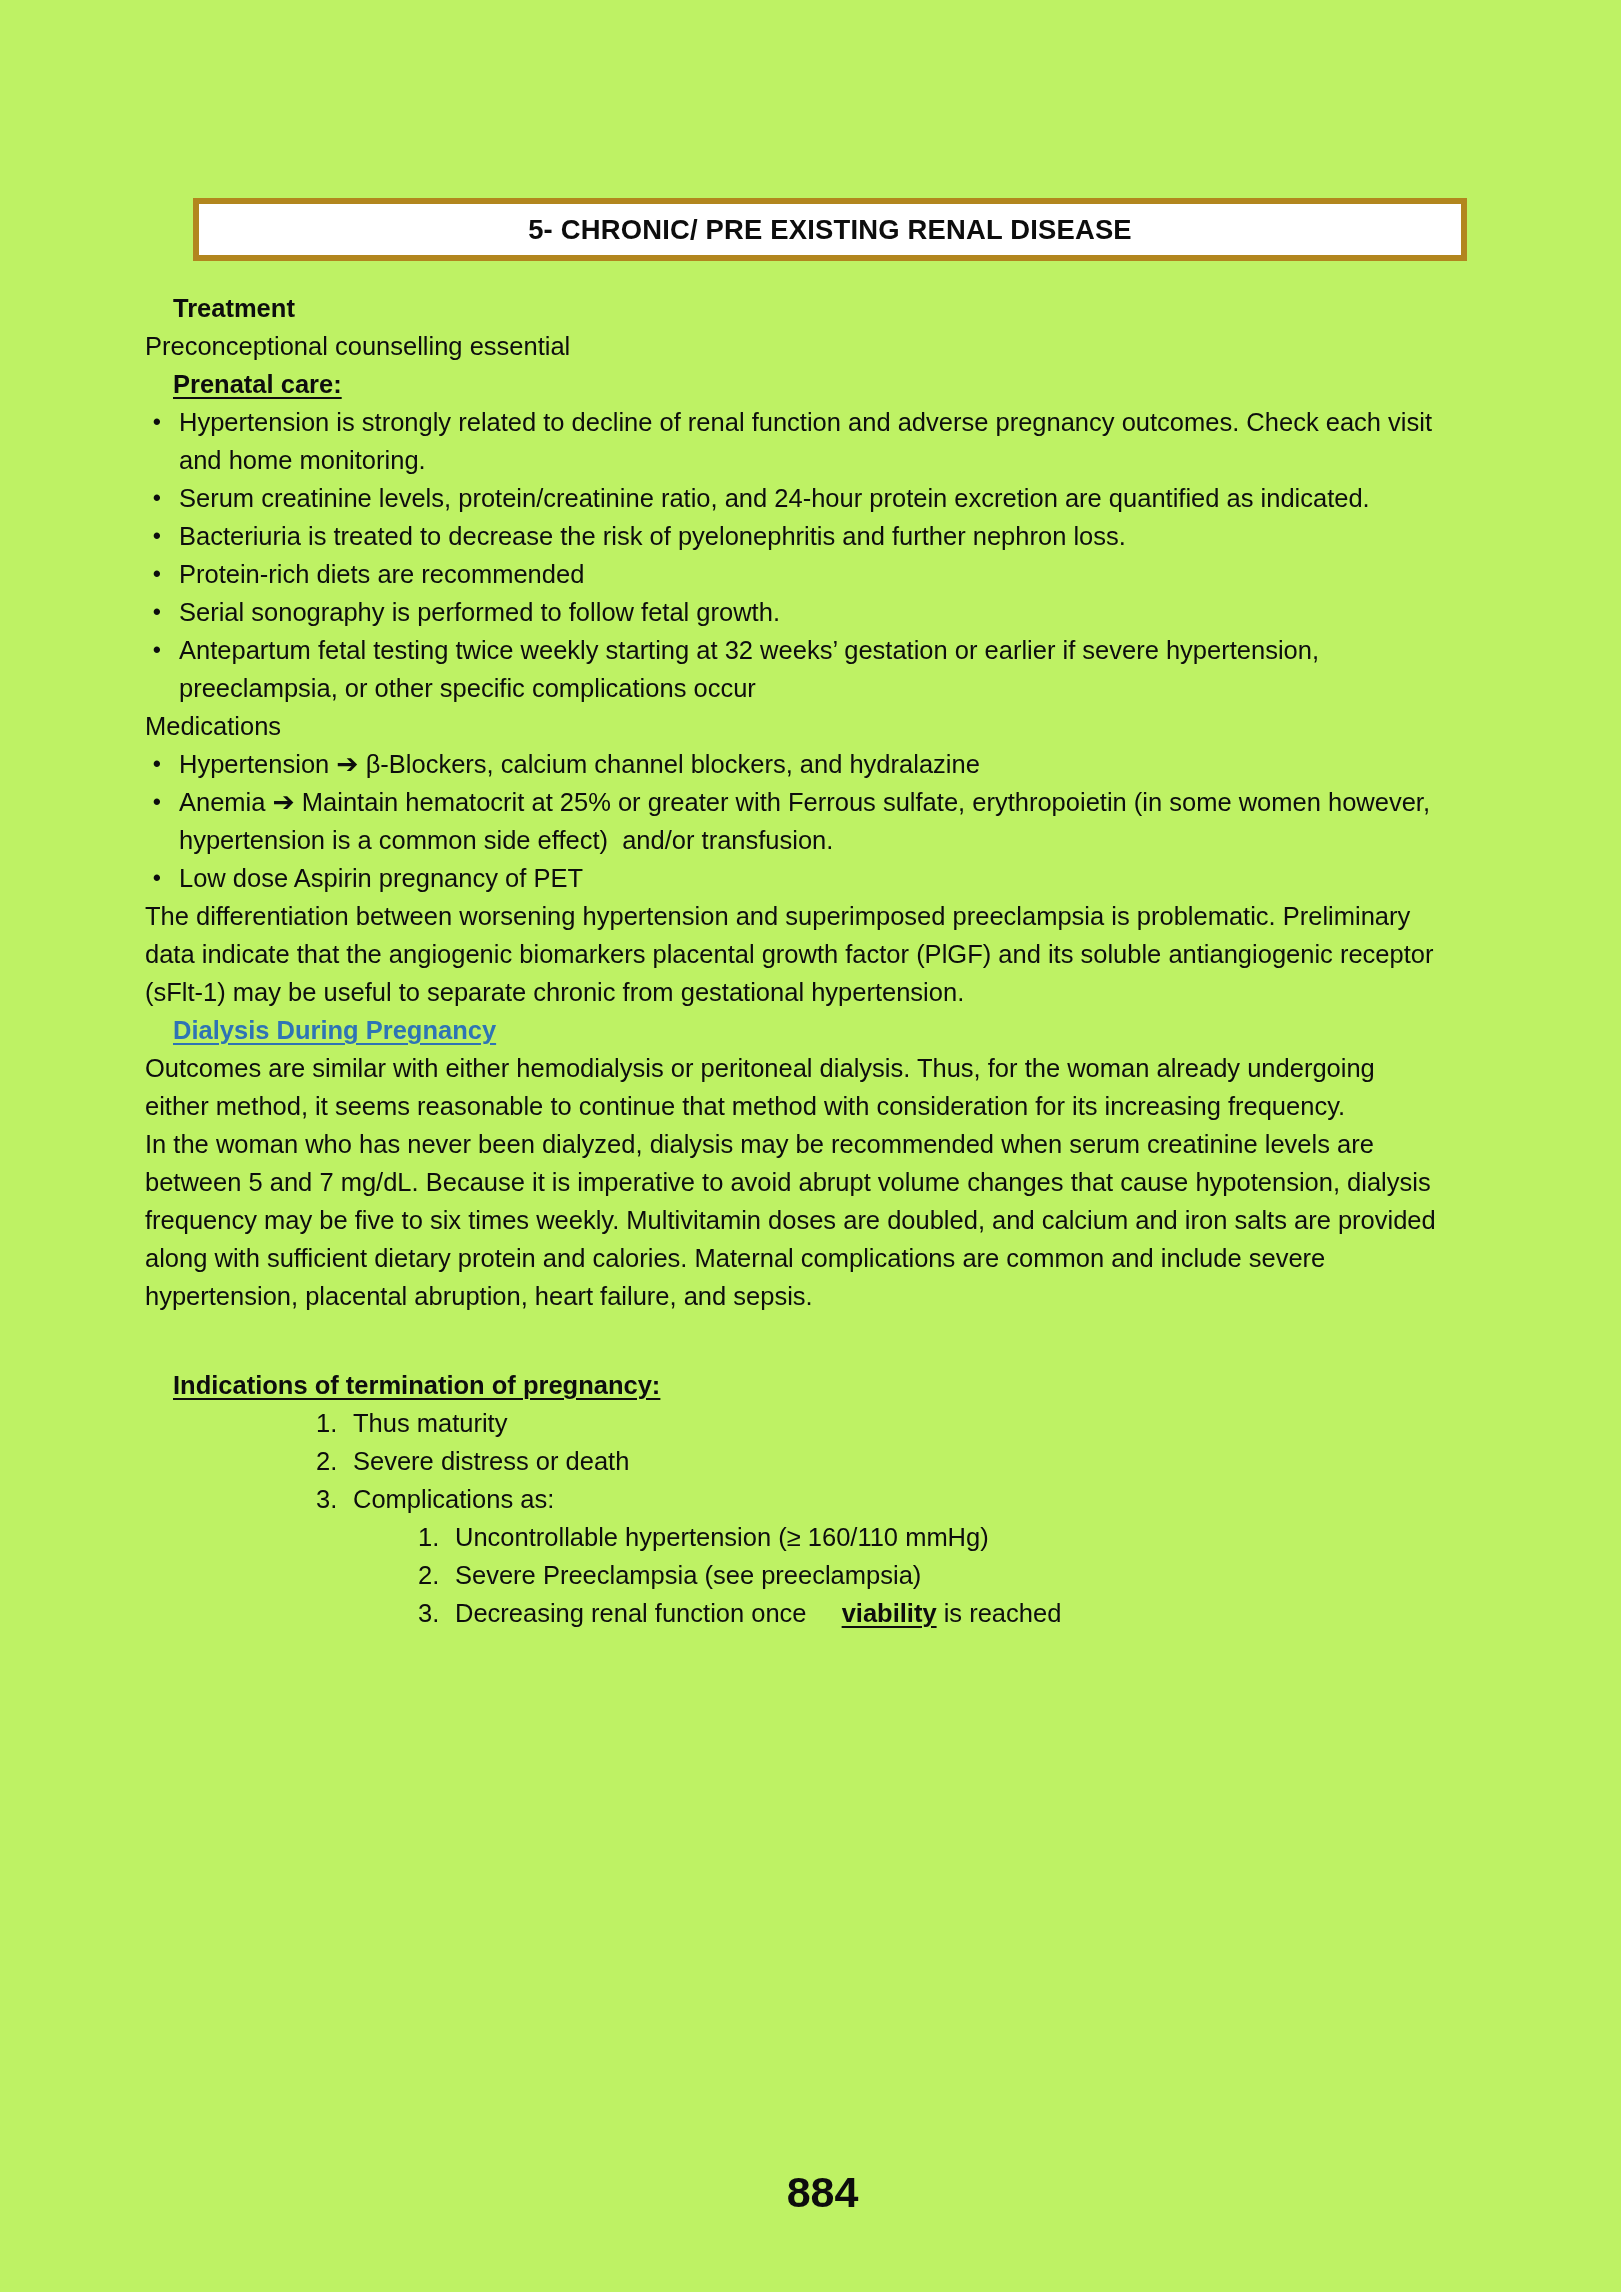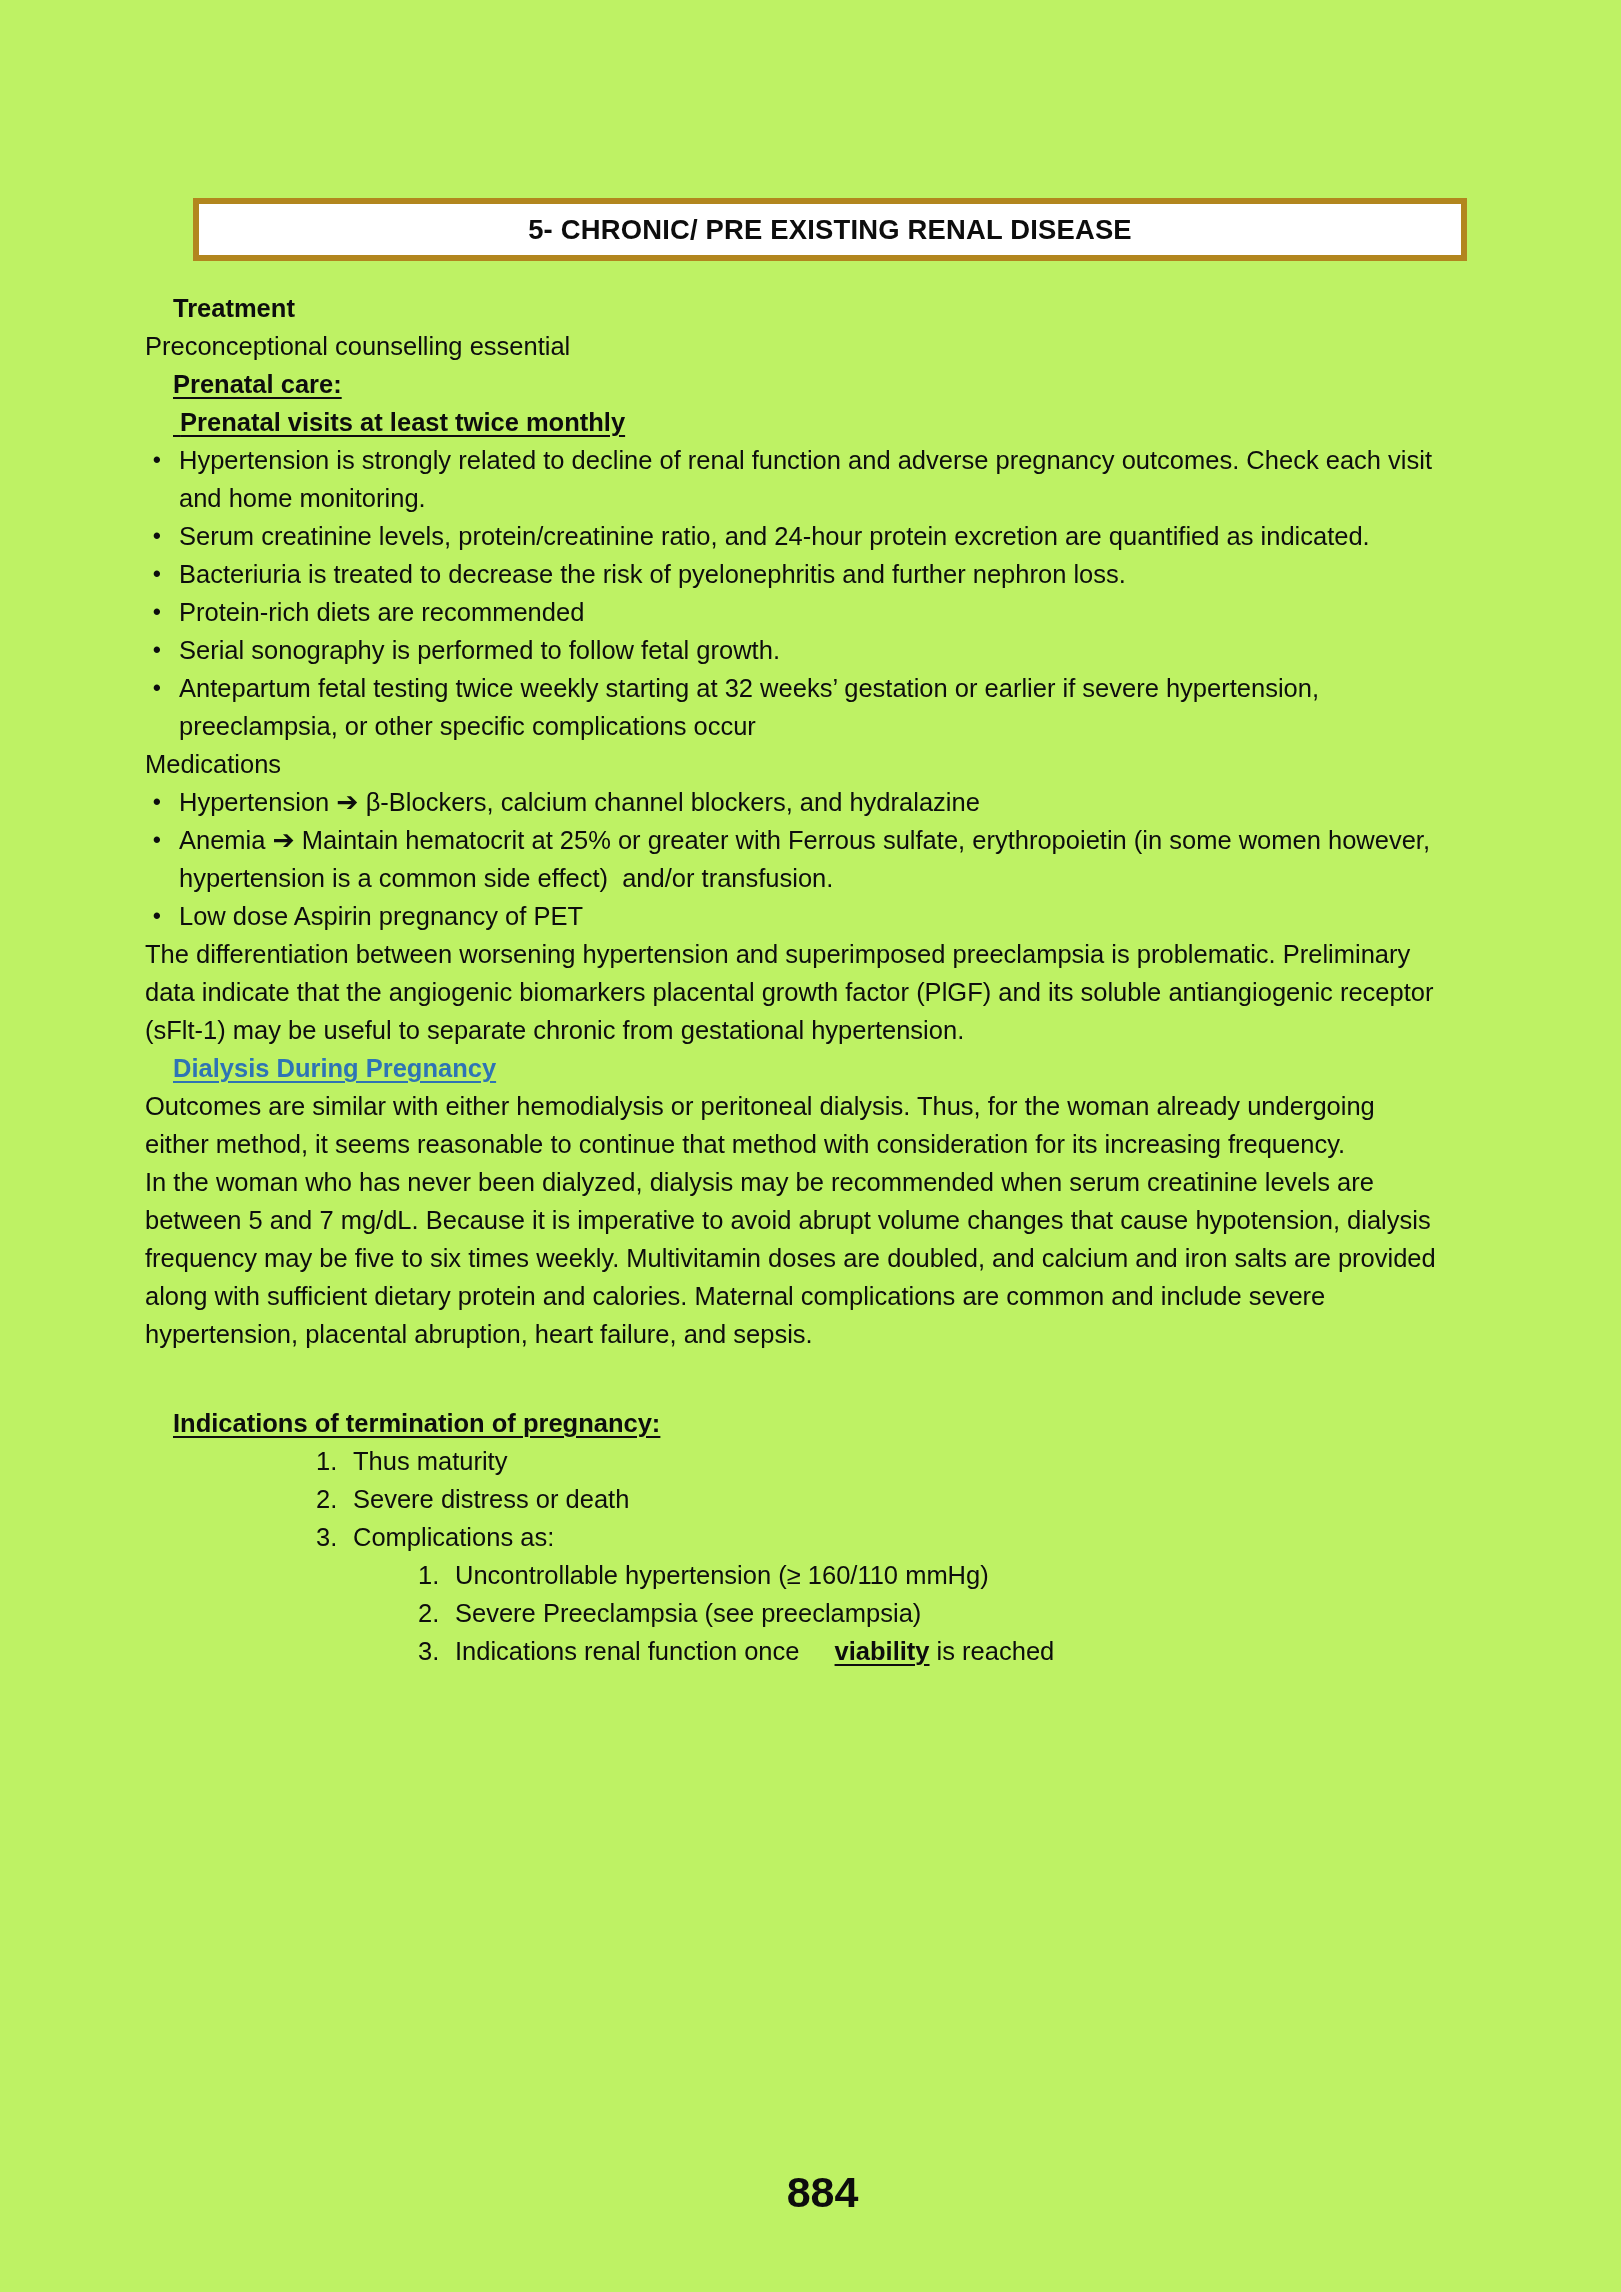--- a/index.html
+++ b/index.html
@@ -77,21 +77,20 @@
 <body>
 
 <div class="page">
   <div class="title-box">
     <span class="title">5- CHRONIC/ PRE EXISTING RENAL DISEASE</span>
   </div>
   <div class="doc" id="doc-blocks">
       <div class="block line"><span class="run b">Treatment</span></div>
       <div class="block line"><span class="run">Preconceptional counselling essential</span></div>
       <div class="block line"><span class="run b u">Prenatal care:</span></div>
-      <div class="block line"><span class="run b u"> Prenatal visits at least twice monthly</span></div>
       <div class="block bullet">
         <span class="marker">•</span>
         <div class="txt"><span class="run">Hypertension is strongly related to decline of renal function and adverse pregnancy outcomes. Check each visit and home monitoring.</span></div>
       </div>
       <div class="block bullet">
         <span class="marker">•</span>
         <div class="txt"><span class="run">Serum creatinine levels, protein/creatinine ratio, and 24-hour protein excretion are quantified as indicated.</span></div>
       </div>
       <div class="block bullet">
         <span class="marker">•</span>
@@ -143,18 +142,18 @@
       <div class="block num n2">
         <span class="marker">1.</span>
         <div class="txt"><span class="run">Uncontrollable hypertension (≥ 160/110 mmHg)</span></div>
       </div>
       <div class="block num n2">
         <span class="marker">2.</span>
         <div class="txt"><span class="run">Severe Preeclampsia (</span><span class="run i">see preeclampsia</span><span class="run">)</span></div>
       </div>
       <div class="block num n2">
         <span class="marker">3.</span>
-        <div class="txt"><span class="run">Indications renal function once </span><span class="run b u">viability</span><span class="run"> is reached</span></div>
+        <div class="txt"><span class="run">Decreasing renal function once </span><span class="run b u">viability</span><span class="run"> is reached</span></div>
       </div>
     </div>
   <div class="page-number">884</div>
 </div>
 
 
 </body></html>

